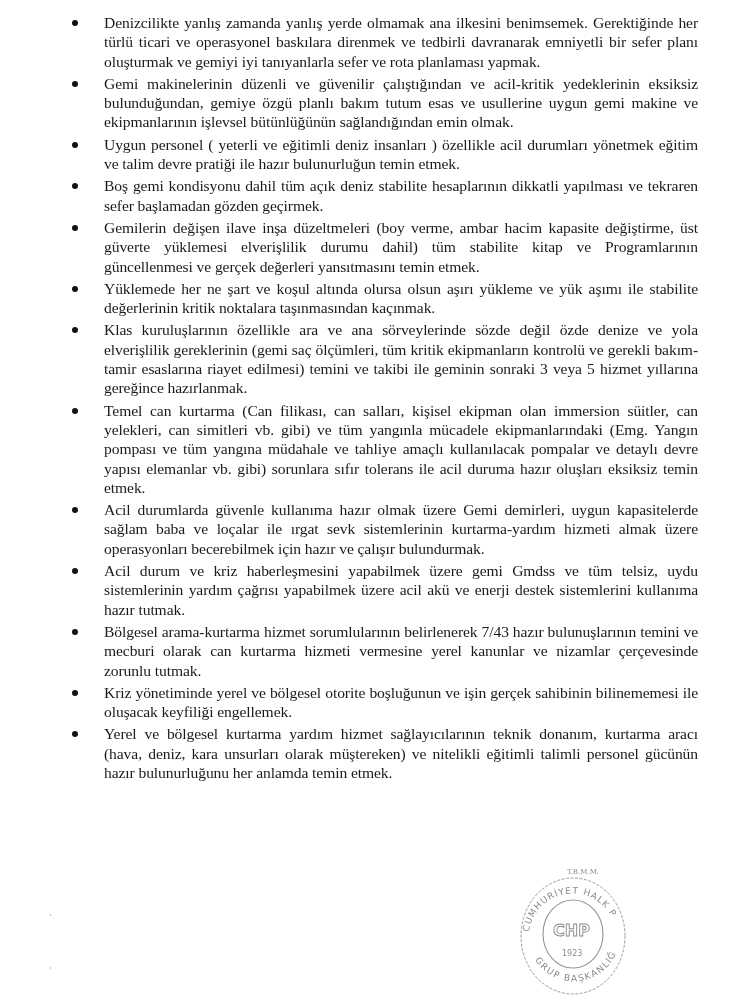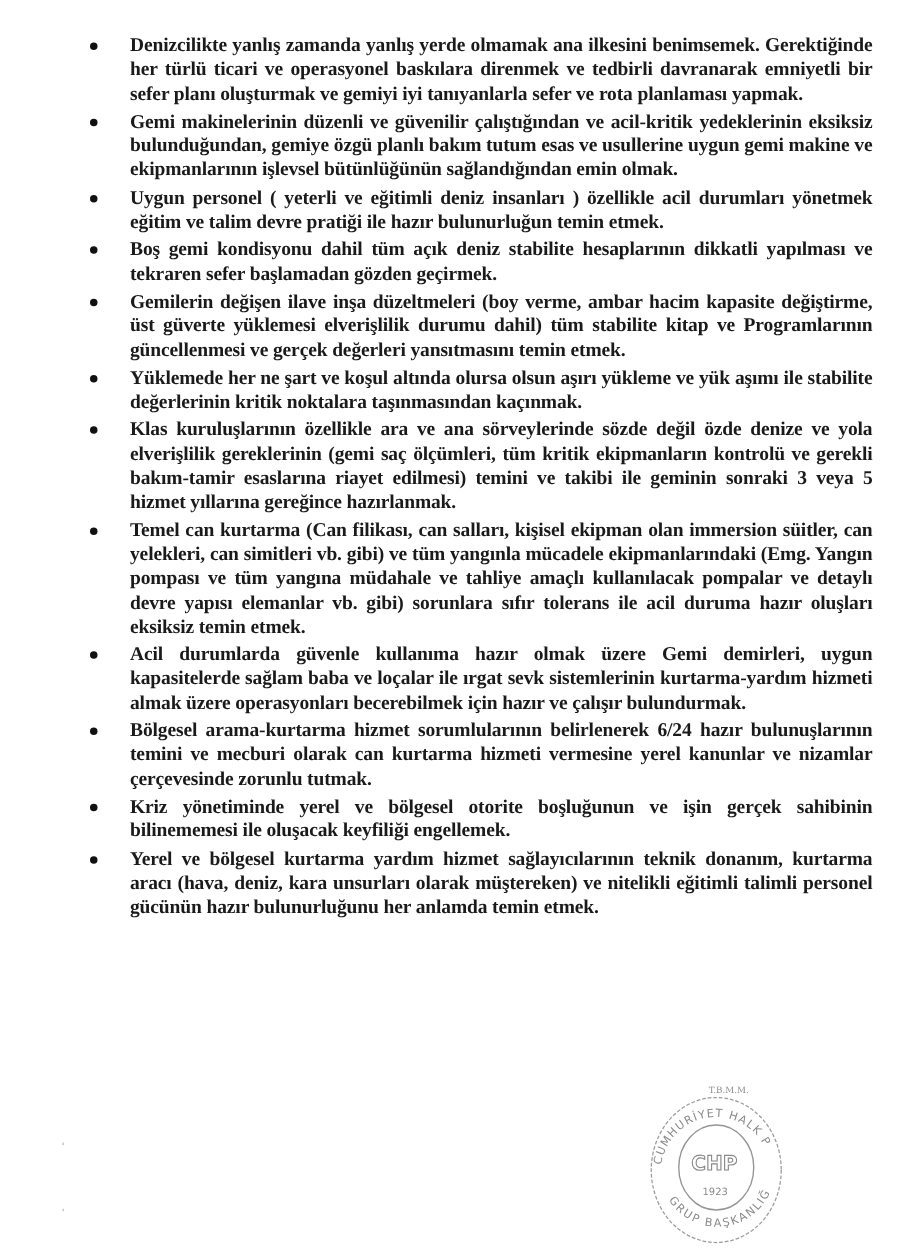--- a/index.html
+++ b/index.html
@@ -10,23 +10,22 @@
     color: #1a1a1a;
     position: relative;
   }
   .page {
     position: absolute; left: 0; top: 0; width: 731px; height: 1000px;
   }
   ul.items {
     list-style: none;
     margin: 0; padding: 0;
     position: absolute;
-    left: 104px; top: 27px;
+    left: 104px; top: 13px;
     width: 594px;
-    font-weight: bold;
   }
   ul.items li {
     position: relative;
     font-size: 15.6px;
     line-height: 19.3px;
     text-align: justify;
     margin: 0 0 3px 0;
     letter-spacing: -0.1px;
   }
   ul.items li .bullet {
@@ -52,21 +51,22 @@
   <ul class="items">
     <li><span class="bullet"></span><span>Denizcilikte yanlış zamanda yanlış yerde olmamak ana ilkesini benimsemek. Gerektiğinde her türlü ticari ve operasyonel baskılara direnmek ve tedbirli davranarak emniyetli bir sefer planı oluşturmak ve gemiyi iyi tanıyanlarla sefer ve rota planlaması yapmak.</span></li>
     <li><span class="bullet"></span><span>Gemi makinelerinin düzenli ve güvenilir çalıştığından ve acil-kritik yedeklerinin eksiksiz bulunduğundan, gemiye özgü planlı bakım tutum esas ve usullerine uygun gemi makine ve ekipmanlarının işlevsel bütünlüğünün sağlandığından emin olmak.</span></li>
     <li><span class="bullet"></span><span>Uygun personel ( yeterli ve eğitimli deniz insanları ) özellikle acil durumları yönetmek eğitim ve talim devre pratiği ile hazır bulunurluğun temin etmek.</span></li>
     <li><span class="bullet"></span><span>Boş gemi kondisyonu dahil tüm açık deniz stabilite hesaplarının dikkatli yapılması ve tekraren sefer başlamadan gözden geçirmek.</span></li>
     <li><span class="bullet"></span><span>Gemilerin değişen ilave inşa düzeltmeleri (boy verme, ambar hacim kapasite değiştirme, üst güverte yüklemesi elverişlilik durumu dahil) tüm stabilite kitap ve Programlarının güncellenmesi ve gerçek değerleri yansıtmasını temin etmek.</span></li>
     <li><span class="bullet"></span><span>Yüklemede her ne şart ve koşul altında olursa olsun aşırı yükleme ve yük aşımı ile stabilite değerlerinin kritik noktalara taşınmasından kaçınmak.</span></li>
     <li><span class="bullet"></span><span>Klas kuruluşlarının özellikle ara ve ana sörveylerinde sözde değil özde denize ve yola elverişlilik gereklerinin (gemi saç ölçümleri, tüm kritik ekipmanların kontrolü ve gerekli bakım-tamir esaslarına riayet edilmesi) temini ve takibi ile geminin sonraki 3 veya 5 hizmet yıllarına gereğince hazırlanmak.</span></li>
     <li><span class="bullet"></span><span>Temel can kurtarma (Can filikası, can salları, kişisel ekipman olan immersion süitler, can yelekleri, can simitleri vb. gibi) ve tüm yangınla mücadele ekipmanlarındaki (Emg. Yangın pompası ve tüm yangına müdahale ve tahliye amaçlı kullanılacak pompalar ve detaylı devre yapısı elemanlar vb. gibi) sorunlara sıfır tolerans ile acil duruma hazır oluşları eksiksiz temin etmek.</span></li>
     <li><span class="bullet"></span><span>Acil durumlarda güvenle kullanıma hazır olmak üzere Gemi demirleri, uygun kapasitelerde sağlam baba ve loçalar ile ırgat sevk sistemlerinin kurtarma-yardım hizmeti almak üzere operasyonları becerebilmek için hazır ve çalışır bulundurmak.</span></li>
-    <li><span class="bullet"></span><span>Bölgesel arama-kurtarma hizmet sorumlularının belirlenerek 6/24 hazır bulunuşlarının temini ve mecburi olarak can kurtarma hizmeti vermesine yerel kanunlar ve nizamlar çerçevesinde zorunlu tutmak.</span></li>
+    <li><span class="bullet"></span><span>Acil durum ve kriz haberleşmesini yapabilmek üzere gemi Gmdss ve tüm telsiz, uydu sistemlerinin yardım çağrısı yapabilmek üzere acil akü ve enerji destek sistemlerini kullanıma hazır tutmak.</span></li>
+    <li><span class="bullet"></span><span>Bölgesel arama-kurtarma hizmet sorumlularının belirlenerek 7/43 hazır bulunuşlarının temini ve mecburi olarak can kurtarma hizmeti vermesine yerel kanunlar ve nizamlar çerçevesinde zorunlu tutmak.</span></li>
     <li><span class="bullet"></span><span>Kriz yönetiminde yerel ve bölgesel otorite boşluğunun ve işin gerçek sahibinin bilinememesi ile oluşacak keyfiliği engellemek.</span></li>
     <li><span class="bullet"></span><span>Yerel ve bölgesel kurtarma yardım hizmet sağlayıcılarının teknik donanım, kurtarma aracı (hava, deniz, kara unsurları olarak müştereken) ve nitelikli eğitimli talimli personel gücünün hazır bulunurluğunu her anlamda temin etmek.</span></li>
   </ul>
 
   <div class="margin-dot" style="left:50px; top:914px;"></div>
   <div class="margin-dot" style="left:50px; top:967px;"></div>
 
   <svg class="stamp" viewBox="0 0 112 138">
     <defs>
       <path id="arcTop" d="M 14 72 A 44 44 0 0 1 98 60"></path>

